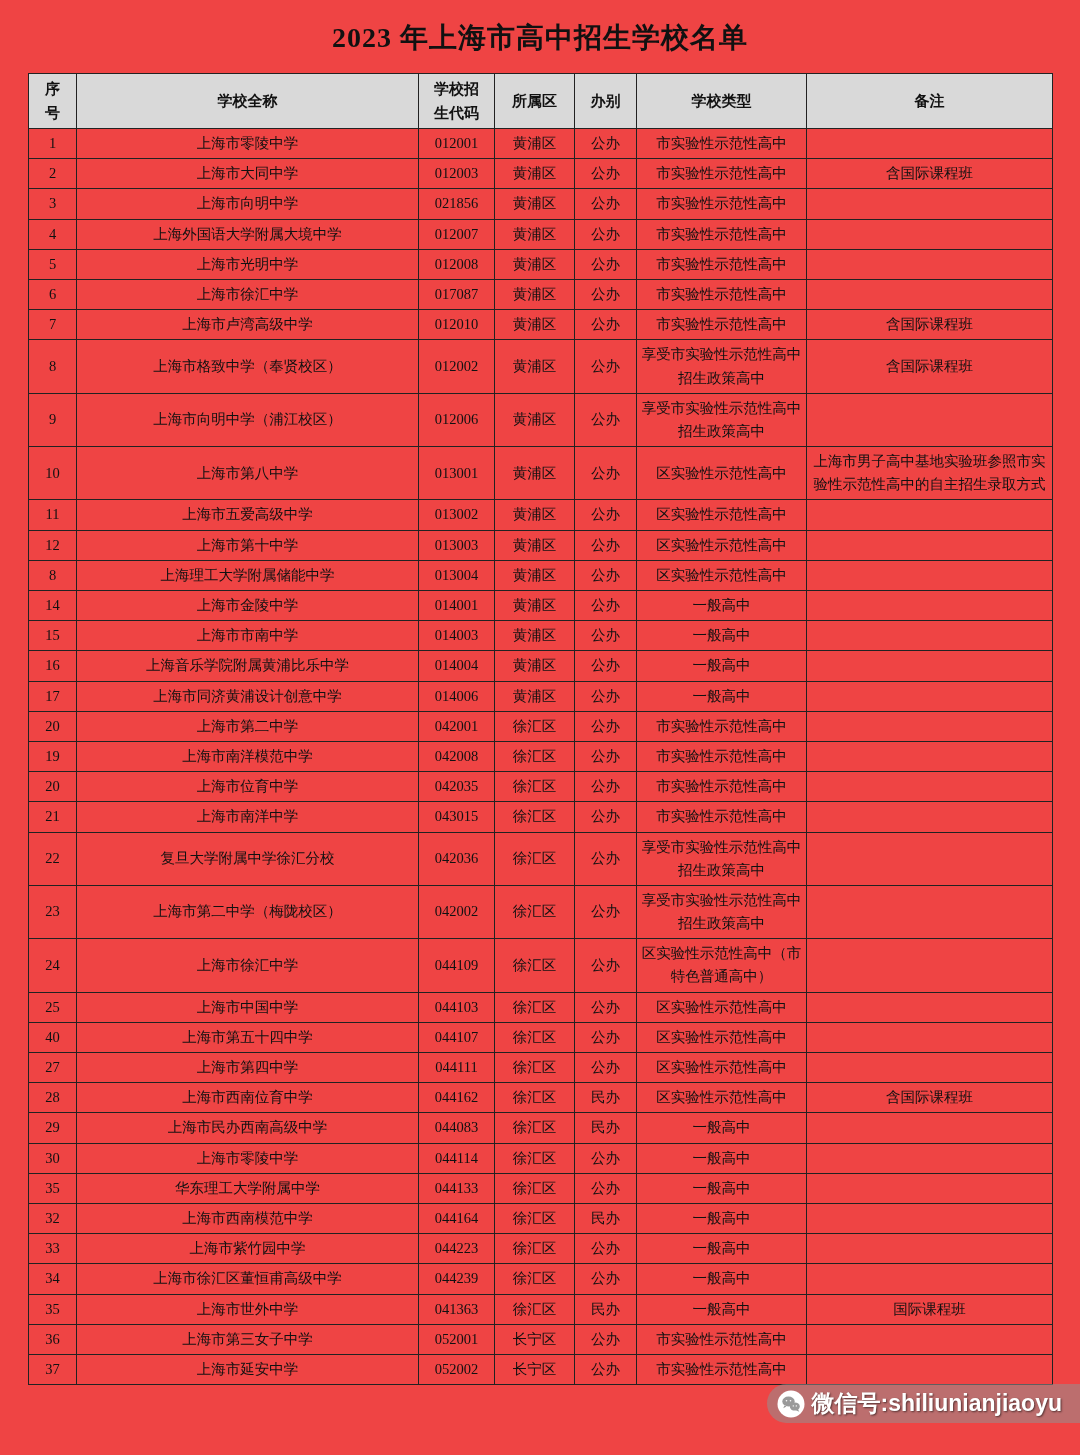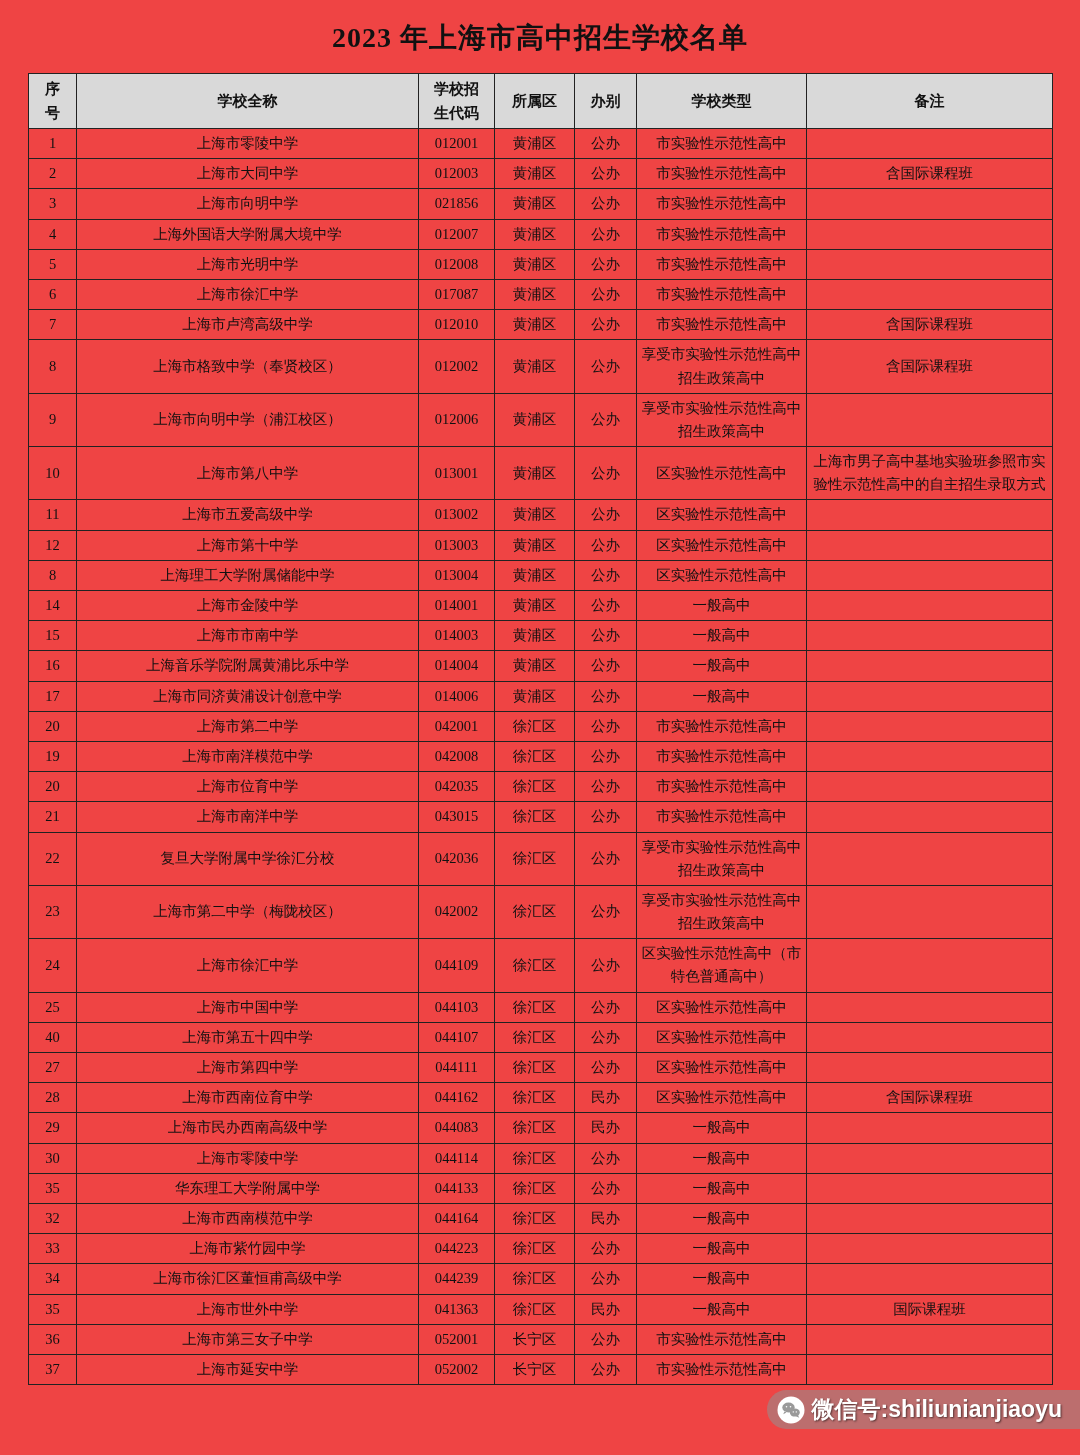--- a/index.html
+++ b/index.html
@@ -54,21 +54,21 @@
   col.c-name  { width: 342px; }
   col.c-code  { width: 76px;  }
   col.c-dist  { width: 80px;  }
   col.c-type  { width: 62px;  }
   col.c-cat   { width: 170px; }
   col.c-note  { width: 246px; }
 
   .watermark {
     position: absolute;
     right: 0;
-    bottom: 26px;
+    bottom: 32px;
     display: flex;
     align-items: center;
     gap: 7px;
     padding: 4px 18px 4px 10px;
     background: rgba(145,145,145,0.55);
     border-radius: 22px 0 0 22px;
     font-family: "Liberation Sans", "DejaVu Sans", sans-serif;
     font-size: 23px;
     font-weight: bold;
     color: #ffffff;

